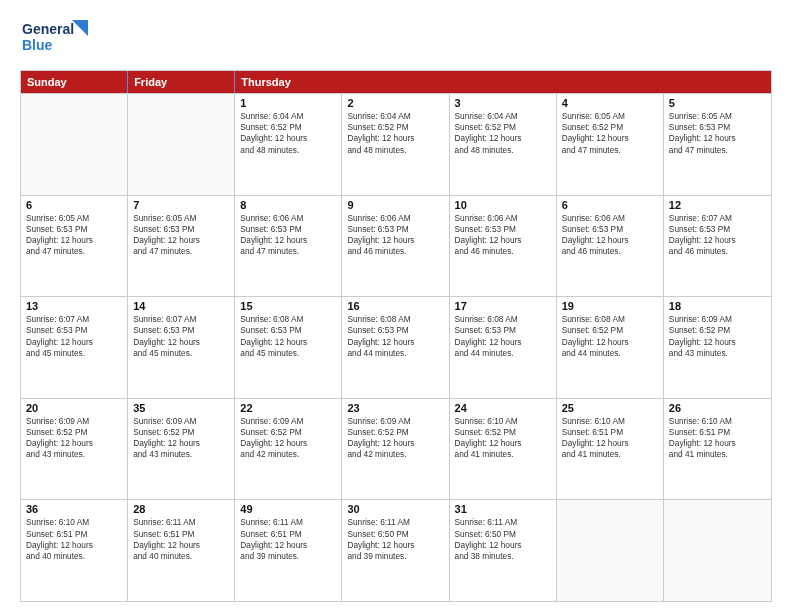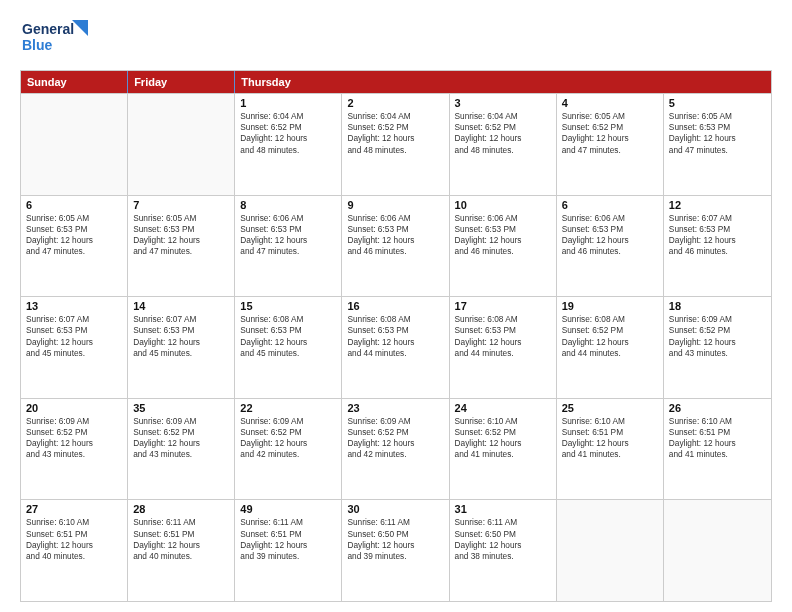--- a/index.html
+++ b/index.html
@@ -309,21 +309,21 @@
           <div class="cal-cell">
             <span class="day-num">26</span>
             <span class="cell-line">Sunrise: 6:10 AM</span>
             <span class="cell-line">Sunset: 6:51 PM</span>
             <span class="cell-line">Daylight: 12 hours</span>
             <span class="cell-line">and 41 minutes.</span>
           </div>
         </div>
         <div class="cal-row">
           <div class="cal-cell">
-            <span class="day-num">27</span>
+            <span class="day-num">36</span>
             <span class="cell-line">Sunrise: 6:10 AM</span>
             <span class="cell-line">Sunset: 6:51 PM</span>
             <span class="cell-line">Daylight: 12 hours</span>
             <span class="cell-line">and 40 minutes.</span>
           </div>
           <div class="cal-cell">
             <span class="day-num">28</span>
             <span class="cell-line">Sunrise: 6:11 AM</span>
             <span class="cell-line">Sunset: 6:51 PM</span>
             <span class="cell-line">Daylight: 12 hours</span>

